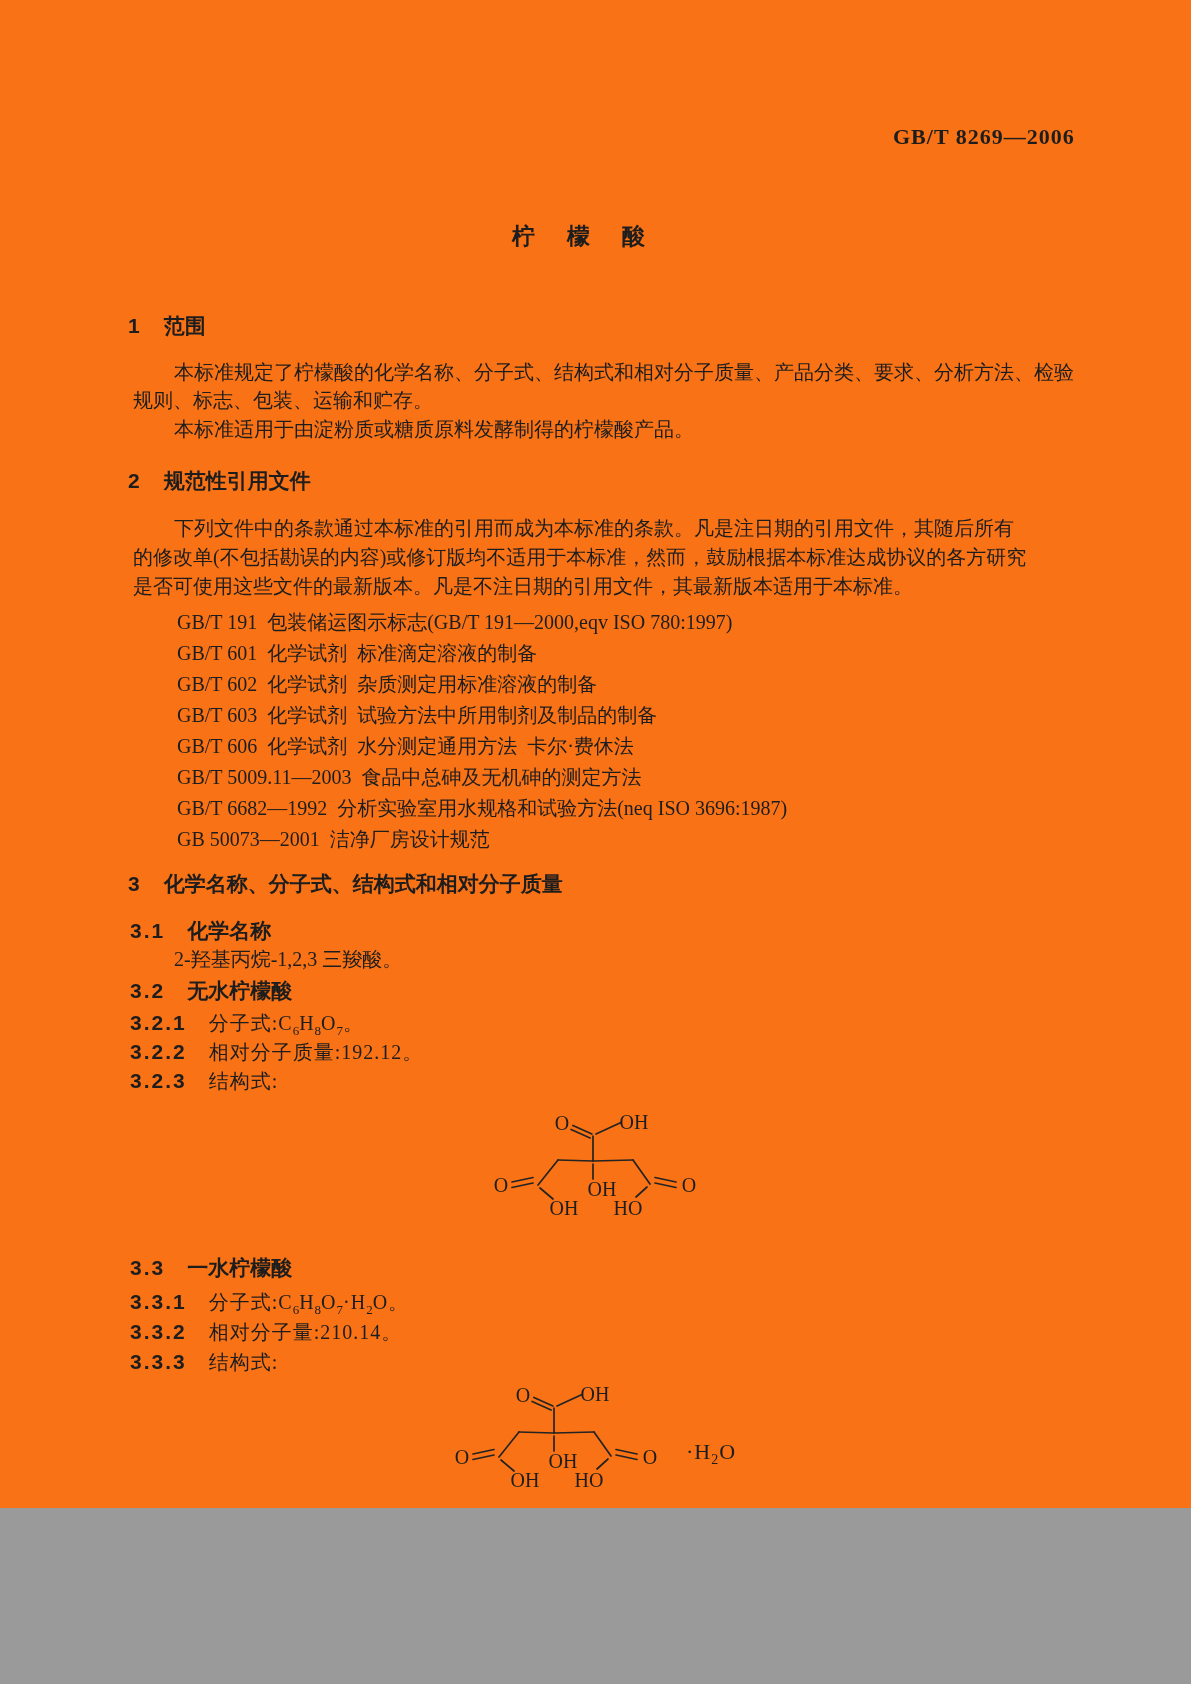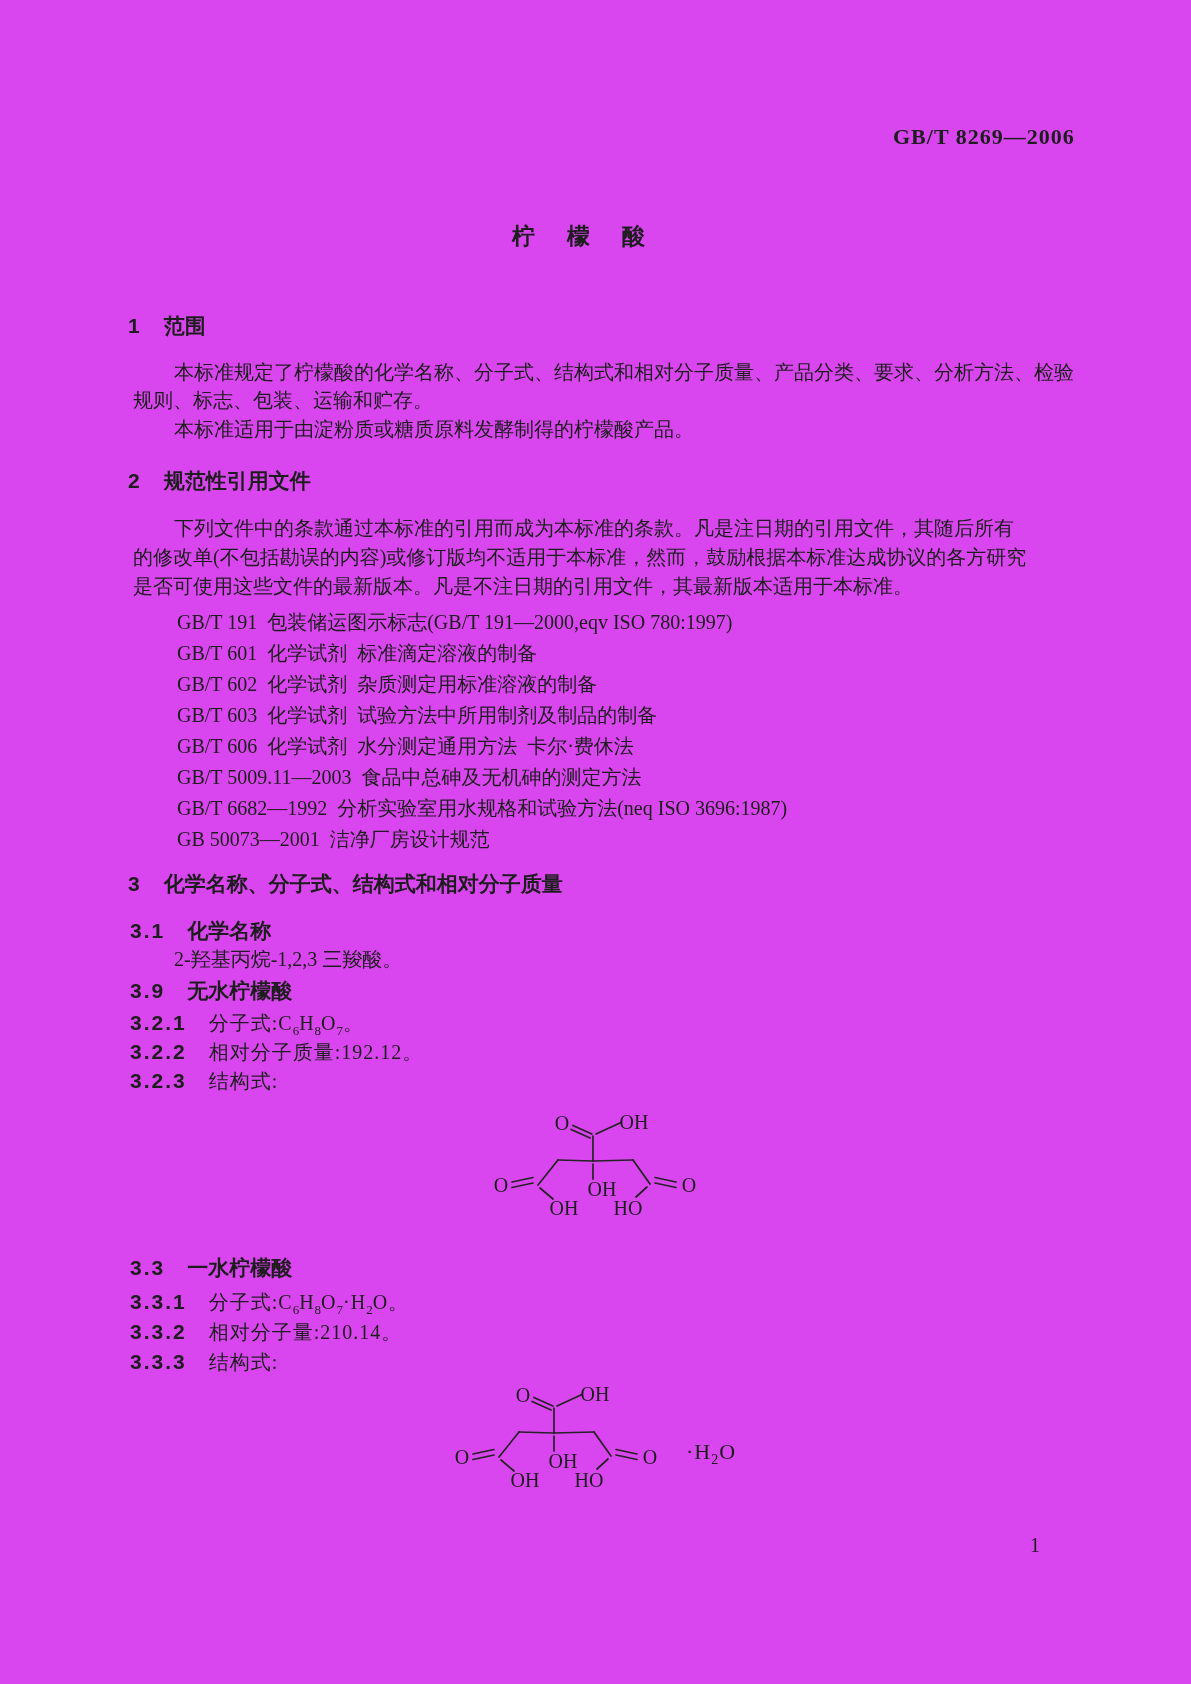--- a/index.html
+++ b/index.html
@@ -1,19 +1,19 @@
 <!DOCTYPE html>
 <html><head>
 <meta charset="utf-8">
 <style>
   html,body{margin:0;padding:0;background:#9a9a9a;}
   .page{
     position:relative;
-    width:1191px;height:1684px;
-    background:#d946ef;
+    width:1191px;height:1508px;
+    background:#f97316;
     margin:0 auto;
     font-family:"Liberation Serif","DejaVu Serif",serif;
     color:#1d1d1d;
     overflow:hidden;
   }
   .t{position:absolute;line-height:1;white-space:pre;}
   .serif{font-family:"Liberation Serif","DejaVu Serif",serif;}
   .doc-number{
     left:893px;top:126px;
     font-size:22px;font-weight:bold;
@@ -71,21 +71,21 @@
   <div class="t ref-line" style="left:177px;top:736px;">GB/T 606  化学试剂  水分测定通用方法  卡尔·费休法</div>
   <div class="t ref-line" style="left:177px;top:767px;">GB/T 5009.11—2003  食品中总砷及无机砷的测定方法</div>
   <div class="t ref-line" style="left:177px;top:798px;">GB/T 6682—1992  分析实验室用水规格和试验方法(neq ISO 3696:1987)</div>
   <div class="t ref-line" style="left:177px;top:829px;">GB 50073—2001  洁净厂房设计规范</div>
 
   <div class="t h" style="left:128px;top:873px;"><span class="num">3</span><span>化学名称、分子式、结构式和相对分子质量</span></div>
 
   <div class="t h" style="left:130px;top:920px;"><span class="num">3.1</span><span>化学名称</span></div>
   <div class="t body-line" style="left:174px;top:949px;">2-羟基丙烷-1,2,3 三羧酸。</div>
 
-  <div class="t h" style="left:130px;top:980px;"><span class="num">3.9</span><span>无水柠檬酸</span></div>
+  <div class="t h" style="left:130px;top:980px;"><span class="num">3.2</span><span>无水柠檬酸</span></div>
 
   <div class="t h" style="left:130px;top:1012px;"><span class="num">3.2.1</span><span class="fm"><span>分子式:C</span><sub>6</sub><span>H</span><sub>8</sub><span>O</span><sub>7</sub><span>。</span></span></div>
 
   <div class="t h" style="left:130px;top:1041px;"><span class="num">3.2.2</span><span class="fm">相对分子质量:192.12。</span></div>
 
   <div class="t h" style="left:130px;top:1070px;"><span class="num">3.2.3</span><span class="fm">结构式:</span></div>
 
   <svg class="struct" style="left:485px;top:1105px;" viewBox="0 0 220 115">
     <line x1="106.9" y1="29" x2="87.9" y2="20.5"></line>
     <line x1="105.1" y1="33" x2="86.1" y2="24.5"></line>

